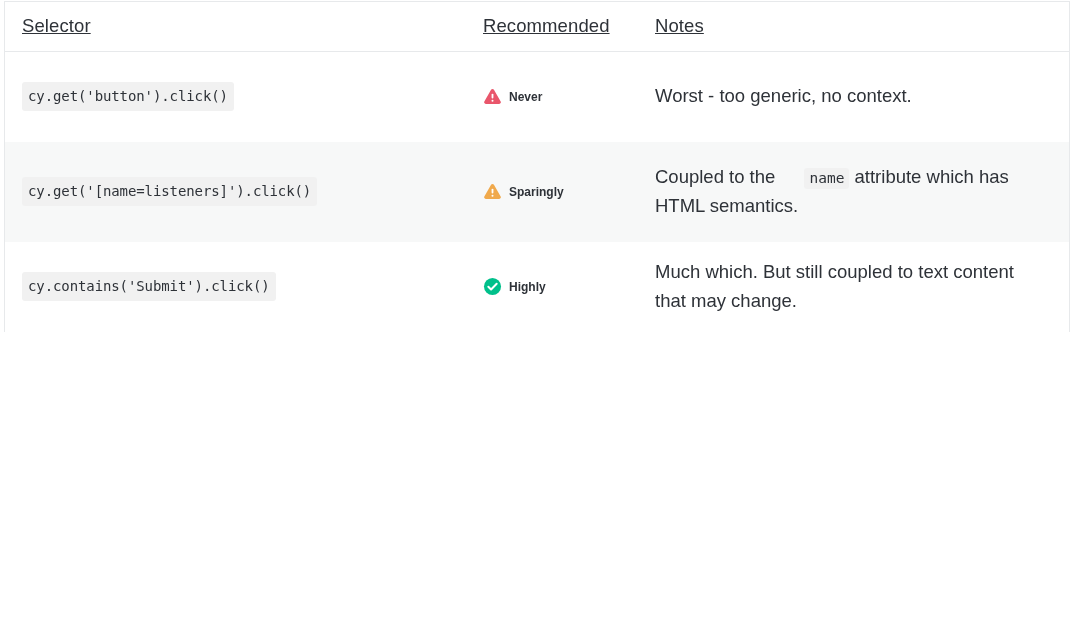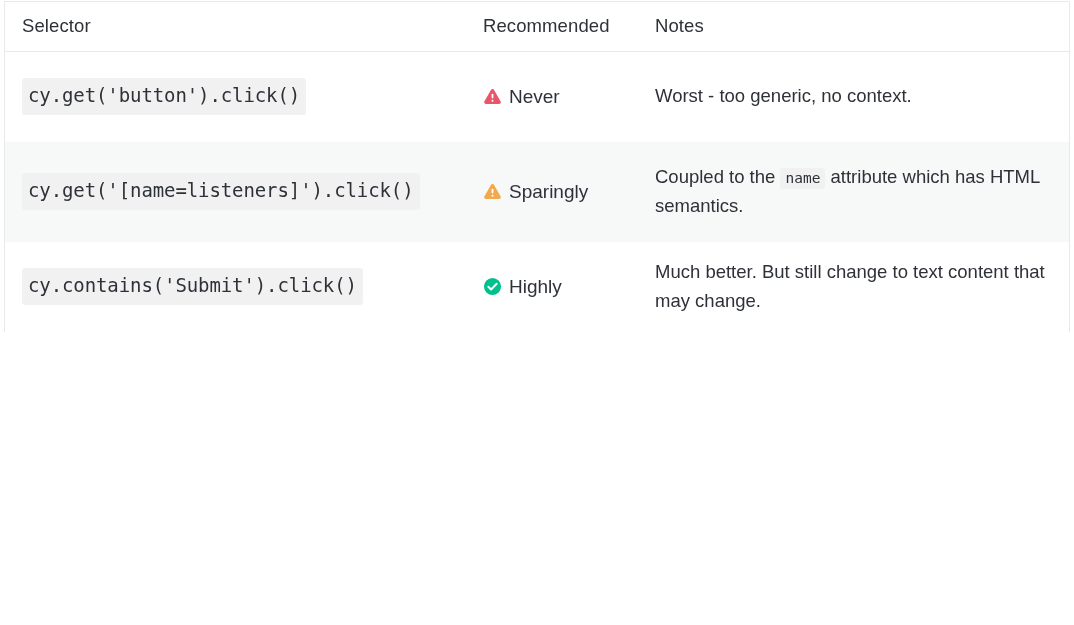--- a/index.html
+++ b/index.html
@@ -39,20 +39,21 @@
   thead th {
     text-align: left;
     font-weight: 400;
     font-size: 18.5px;
     color: #2e3238;
     padding: 13px 10px 14px 12px;
     border-bottom: 1px solid #e7e9eb;
     background: #ffffff;
     vertical-align: middle;
     letter-spacing: 0.1px;
+    text-decoration: underline;
   }
   thead th.th-selector { padding-left: 17px; }
   thead th.th-recommended { padding-left: 9px; }
   thead th.th-notes { padding-left: 4px; }
 
   tbody tr.row-even { background: #ffffff; }
   tbody tr.row-odd  { background: #f7f8f8; }
 
   tbody td {
     padding: 0 10px;
@@ -62,49 +63,51 @@
   tbody td.cell-selector { padding-left: 17px; padding-right: 8px; }
   tbody td.cell-recommended { padding-left: 9px; padding-right: 6px; }
   tbody td.cell-notes { padding-left: 4px; padding-right: 20px; }
 
   tbody tr { height: 90px; }
   tbody tr.tall { height: 100px; }
 
   code.code-chip {
     display: inline-block;
     font-family: "DejaVu Sans Mono", "Liberation Mono", monospace;
-    font-size: 19px;
+    font-size: 14px;
     line-height: 1.45;
     background: #f1f1f1;
     color: #2e3238;
     border-radius: 3px;
     padding: 4px 6px 5px 6px;
     white-space: nowrap;
     letter-spacing: -0.1px;
   }
 
   code.inline-chip {
     font-family: "DejaVu Sans Mono", "Liberation Mono", monospace;
     font-size: 14.5px;
     background: #f1f1f1;
     color: #2e3238;
     border-radius: 3px;
     padding: 2px 5px 3px 5px;
     white-space: nowrap;
+    margin-left: 24px;
   }
 
   .rec-cell {
     display: flex;
     align-items: center;
     gap: 7px;
   }
   .rec-label {
-    font-size: 19px;
+    font-size: 12px;
     color: #2e3238;
     white-space: nowrap;
+    font-weight: bold;
   }
   .rec-icon {
     flex: 0 0 auto;
     width: 19px;
     height: 19px;
     display: block;
   }
 
   .notes-text {
     font-size: 18.5px;
@@ -167,18 +170,18 @@
           <td class="cell-recommended">
             <div class="rec-cell">
               <svg class="rec-icon" viewBox="0 0 20 20">
                 <circle cx="10" cy="10" r="9" fill="#00c08b"></circle>
                 <path d="M5.6 10.2l2.9 2.9 5.9-6.0" fill="none" stroke="#ffffff" stroke-width="2.1" stroke-linecap="round" stroke-linejoin="round"></path>
               </svg>
               <span class="rec-label">Highly</span>
             </div>
           </td>
           <td class="cell-notes">
-            <div class="notes-text">Much better. But still change to text content that may change.</div>
+            <div class="notes-text">Much which. But still coupled to text content that may change.</div>
           </td>
         </tr>
       </tbody>
   </table>
 </div>
 
 </body></html>

